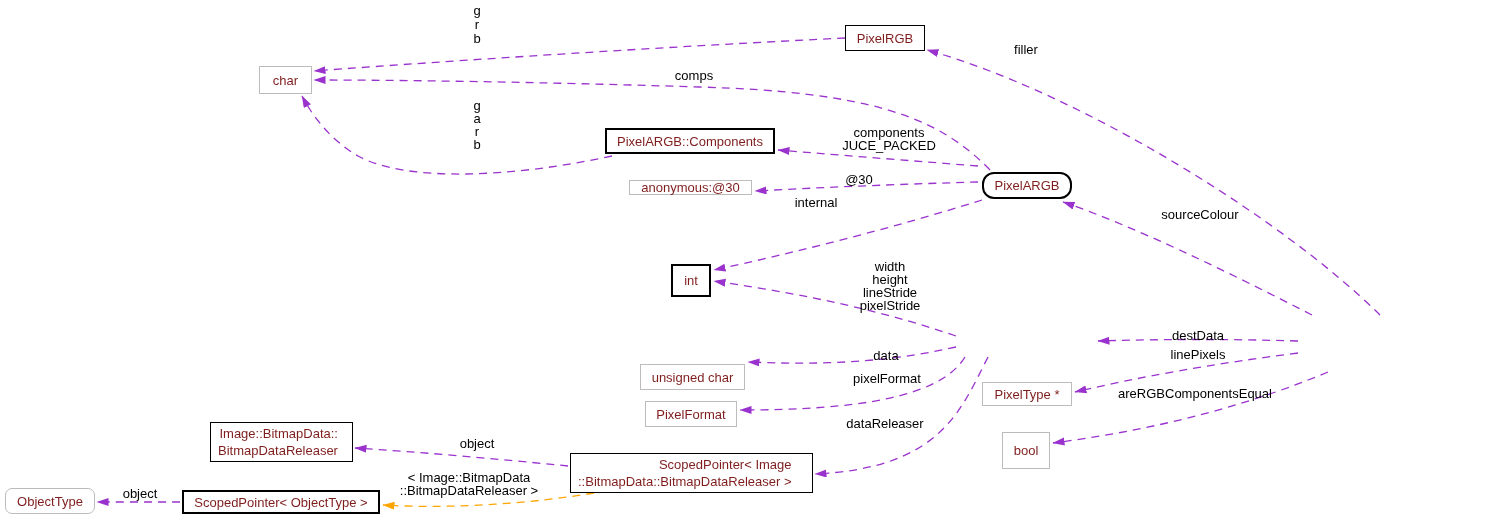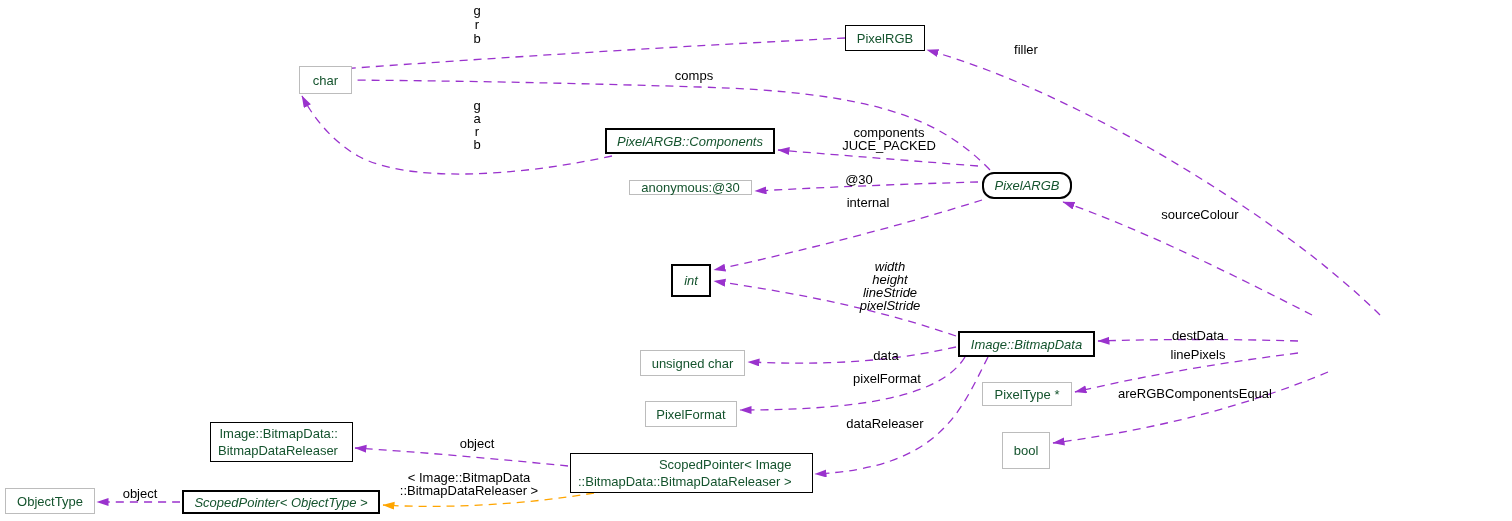--- a/index.html
+++ b/index.html
@@ -1,24 +1,24 @@
 <!DOCTYPE html>
 <html><head>
 <meta charset="utf-8">
 <style>
   html,body{margin:0;padding:0;background:#fff;}
   #canvas{position:relative;width:1512px;height:521px;background:#fff;
           font-family:"Liberation Sans","DejaVu Sans",sans-serif;overflow:hidden;}
   svg.edges{position:absolute;left:0;top:0;width:1512px;height:521px;}
-  .n{position:absolute;box-sizing:border-box;background:#fff;color:#14532d;
+  .n{position:absolute;box-sizing:border-box;background:#fff;color:#7f1d1d;
      display:flex;align-items:center;justify-content:center;text-align:center;
      font-size:13px;line-height:15px;white-space:pre-line;}
   .g{border:1px solid #bcbcbc;}          
   .k{border:1.4px solid #000;}           
-  .kb{border:2px solid #000;font-style:italic;}            
+  .kb{border:2px solid #000;}            
   .focus{background:#bfbfbf;border:2px solid #000;line-height:17px;}
   .left{justify-content:flex-start;text-align:right;padding-left:7px;line-height:17px;}
   .elabel{position:absolute;transform:translateX(-50%);color:#000;font-size:13px;
           line-height:13px;text-align:center;white-space:pre-line;}
   .lh14{line-height:14px;}
 </style>
 </head>
 <body>
 
 <div id="canvas">
@@ -47,51 +47,50 @@
       <path d="M1298,353 C1212,364 1144,376 1075,392" marker-end="url(#arrP)"></path>
       <path d="M1328,372 C1232,412 1138,432 1053,443" marker-end="url(#arrP)"></path>
       <path d="M1312,315 C1226,271 1136,227 1063,202" marker-end="url(#arrP)"></path>
       <path d="M1380,315 C1282,218 1078,92 927,50" marker-end="url(#arrP)"></path>
       <path d="M568,466 C498,459 420,452 355,448" marker-end="url(#arrP)"></path>
       <path d="M180,502 C154,502 124,502 97,502" marker-end="url(#arrP)"></path>
     </g>
     <path d="M594,493 C528,504 448,509 383,505" fill="none" stroke="#ffa500" stroke-width="1.3" stroke-dasharray="8,6" marker-end="url(#arrO)"></path>
   </svg>
 
-  <div class="n g" style="left:259px;top:66px;width:53px;height:28px;margin-left:40px;">char</div>
+  <div class="n g" style="left:259px;top:66px;width:53px;height:28px;">char</div>
   <div class="n k" style="left:845px;top:25px;width:80px;height:26px;">PixelRGB</div>
   <div class="n kb" style="left:605px;top:128px;width:170px;height:26px;">PixelARGB::Components</div>
   <div class="n g" style="left:629px;top:180px;width:123px;height:15px;">anonymous:@30</div>
   <div class="n kb" style="left:982px;top:172px;width:90px;height:27px;border-radius:12px;">PixelARGB</div>
   <div class="n kb" style="left:671px;top:264px;width:40px;height:33px;">int</div>
-  <div class="n g" style="left:640px;top:350px;width:105px;height:26px;">unsigned char</div>
-  <div class="n kb" style="left:958px;top:331px;width:137px;height:26px;">Image::BitmapData</div>
+  <div class="n g" style="left:640px;top:364px;width:105px;height:26px;">unsigned char</div>
   <div class="n g" style="left:645px;top:401px;width:92px;height:26px;">PixelFormat</div>
   <div class="n g" style="left:982px;top:382px;width:90px;height:24px;">PixelType *</div>
   <div class="n g" style="left:1002px;top:432px;width:48px;height:37px;">bool</div>
   <div class="n k left" style="left:210px;top:422px;width:143px;height:40px;">Image::BitmapData::
 BitmapDataReleaser</div>
-  <div class="n g" style="left:5px;top:488px;width:90px;height:26px;">ObjectType</div>
+  <div class="n g" style="left:5px;top:488px;width:90px;height:26px;border-radius:7px;">ObjectType</div>
   <div class="n k left" style="left:570px;top:453px;width:243px;height:40px;">ScopedPointer&lt; Image
 ::BitmapData::BitmapDataReleaser &gt;</div>
   <div class="n kb" style="left:182px;top:490px;width:198px;height:24px;">ScopedPointer&lt; ObjectType &gt;</div>
 
   <div class="elabel lh14" style="left:477px;top:4px;">g
 r
 b</div>
   <div class="elabel" style="left:694px;top:69px;">comps</div>
   <div class="elabel" style="left:477px;top:99px;">g
 a
 r
 b</div>
   <div class="elabel" style="left:889px;top:126px;">components
 JUCE_PACKED</div>
   <div class="elabel" style="left:859px;top:173px;">@30</div>
-  <div class="elabel" style="left:868px;top:196px;">internal</div>
-  <div class="elabel" style="left:890px;top:260px;font-style:italic;">width
+  <div class="elabel" style="left:816px;top:196px;">internal</div>
+  <div class="elabel" style="left:890px;top:260px;">width
 height
 lineStride
 pixelStride</div>
   <div class="elabel" style="left:886px;top:349px;">data</div>
   <div class="elabel" style="left:887px;top:372px;">pixelFormat</div>
   <div class="elabel" style="left:885px;top:417px;">dataReleaser</div>
   <div class="elabel" style="left:1026px;top:43px;">filler</div>
   <div class="elabel" style="left:1200px;top:208px;">sourceColour</div>
   <div class="elabel" style="left:1198px;top:329px;">destData</div>
   <div class="elabel" style="left:1198px;top:348px;">linePixels</div>

